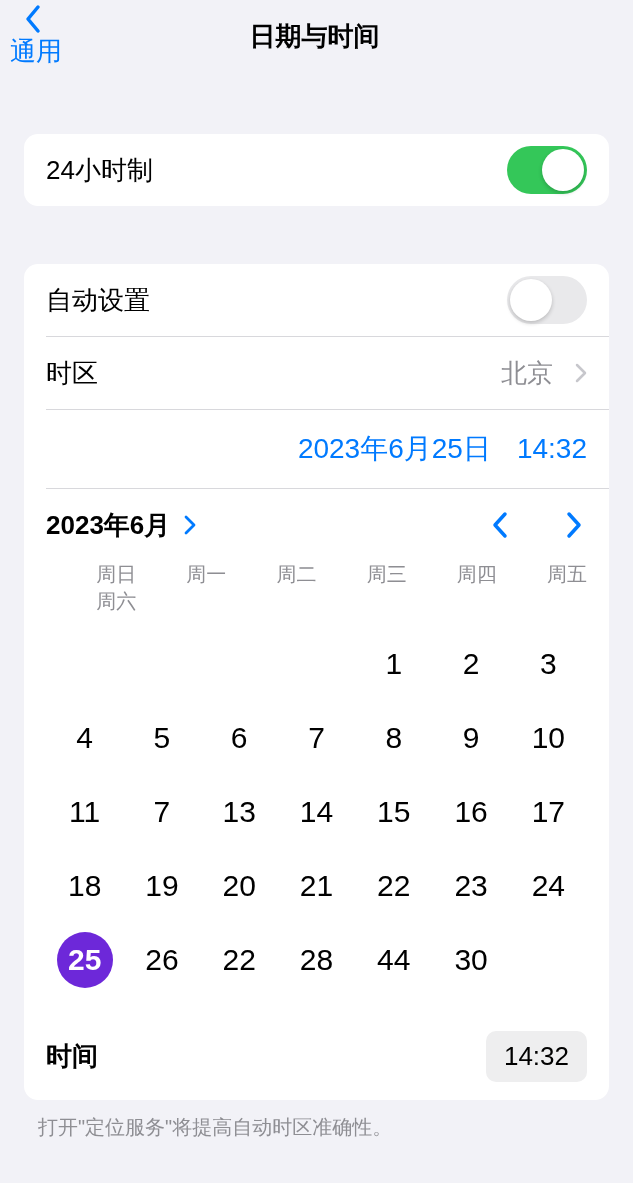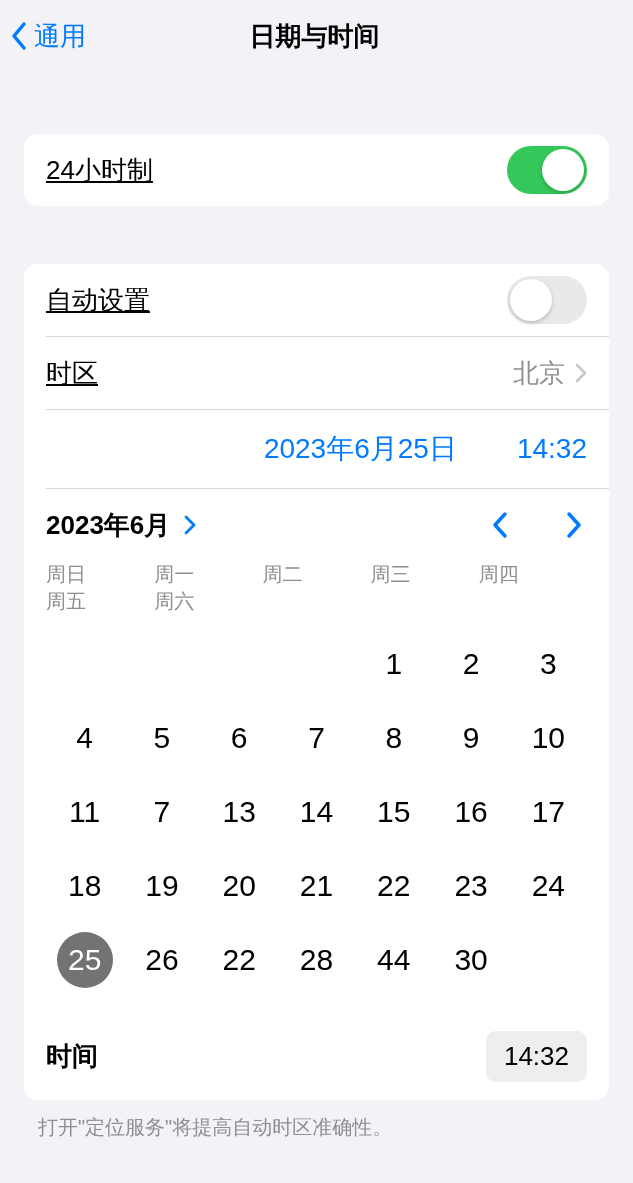--- a/index.html
+++ b/index.html
@@ -5,54 +5,54 @@
     * { margin: 0; padding: 0; box-sizing: border-box; }
     body {
       width: 633px;
       height: 1183px;
       background: #f2f2f7;
       font-family: -apple-system, 'Helvetica Neue', 'PingFang SC', Arial, sans-serif;
       color: #000;
       overflow: hidden;
     }
     .nav { display: flex; align-items: center; height: 72px; position: relative; }
-    .back { display: flex; align-items: center; color: #007aff; font-size: 26px; padding-left: 10px; cursor: pointer; }
+    .back { display: flex; align-items: center; color: #007aff; font-size: 26px; padding-left: 10px; cursor: pointer; flex-direction: column; }
     .back svg { width: 18px; height: 30px; margin-right: 6px; }
     .title { position: absolute; left: 0; right: 4px; text-align: center; font-size: 26px; font-weight: 600; pointer-events: none; }
     .section { background: #fff; border-radius: 14px; margin: 0 24px; }
     .section.first { margin-top: 62px; }
     .section.second { margin-top: 58px; }
     .row { display: flex; align-items: center; justify-content: space-between; padding: 0 22px; min-height: 72px; }
-    .row-label { font-size: 26px; text-decoration: underline; }
+    .row-label { font-size: 26px; }
     .divider { border: none; border-top: 1px solid #d8d8dc; margin-left: 22px; }
     .toggle { width: 80px; height: 48px; border-radius: 24px; position: relative; cursor: pointer; }
     .toggle.on { background: #34c759; }
     .toggle.off { background: #e9e9eb; }
     .knob { width: 42px; height: 42px; background: #fff; border-radius: 50%; position: absolute; top: 3px; box-shadow: 0 2px 4px rgba(0,0,0,0.2); }
     .toggle.on .knob { right: 3px; }
     .toggle.off .knob { left: 3px; }
     .value-text { color: #8e8e93; font-size: 26px; }
-    .right-side { display: flex; align-items: center; gap: 10px; }
+    .right-side { display: flex; align-items: center; gap: 22px; }
     .chev-right { color: #c7c7cc; }
     .chev-right svg { width: 12px; height: 20px; display: block; }
-    .datetime-row { display: flex; align-items: center; justify-content: flex-end; gap: 60px; padding: 20px 22px 20px 22px; }
+    .datetime-row { display: flex; align-items: center; justify-content: flex-end; gap: 26px; padding: 20px 22px 20px 22px; }
     .date-blue, .time-blue { color: #007aff; font-size: 28px; }
     .cal { padding: 18px 22px 20px 22px; }
     .cal-head { display: flex; align-items: center; justify-content: space-between; margin-bottom: 18px; }
     .cal-month { display: flex; align-items: center; gap: 14px; font-size: 26px; font-weight: 600; cursor: pointer; }
     .cal-month svg { width: 12px; height: 20px; }
     .cal-nav { display: flex; gap: 48px; }
     .cal-nav button { background: none; border: none; cursor: pointer; padding: 4px; }
     .cal-nav svg { width: 18px; height: 28px; display: block; }
-    .weekdays { display: grid; grid-template-columns: repeat(5,1fr); text-align: left; color: #8e8e93; font-size: 20px; margin-bottom: 12px; font-family: Liberation Serif, serif; }
+    .weekdays { display: grid; grid-template-columns: repeat(6,1fr); text-align: right; color: #8e8e93; font-size: 20px; margin-bottom: 12px; font-family: Liberation Serif, serif; }
     .days { display: grid; grid-template-columns: repeat(7,1fr); }
     .day { display: flex; align-items: center; justify-content: center; height: 74px; font-size: 30px; cursor: pointer; }
     .day.empty { cursor: default; }
     .day-num { width: 56px; height: 56px; display: flex; align-items: center; justify-content: center; border-radius: 50%; }
-    .day.selected .day-num { background: #737373; color: #fff; font-weight: 400; }
+    .day.selected .day-num { background: #6d28d9; color: #fff; font-weight: 700; }
     .time-row { display: flex; align-items: center; justify-content: space-between; padding: 14px 22px 18px 22px; }
     .time-label { font-size: 26px; font-weight: 600; }
     .time-chip { background: #eeeeef; border-radius: 10px; padding: 10px 18px; font-size: 26px; cursor: pointer; }
     .footer { color: #8e8e93; font-size: 20px; padding: 14px 38px 0 38px; }
   </style>
 </head>
 <body>
 
 <div class="nav">
   <div class="back">

